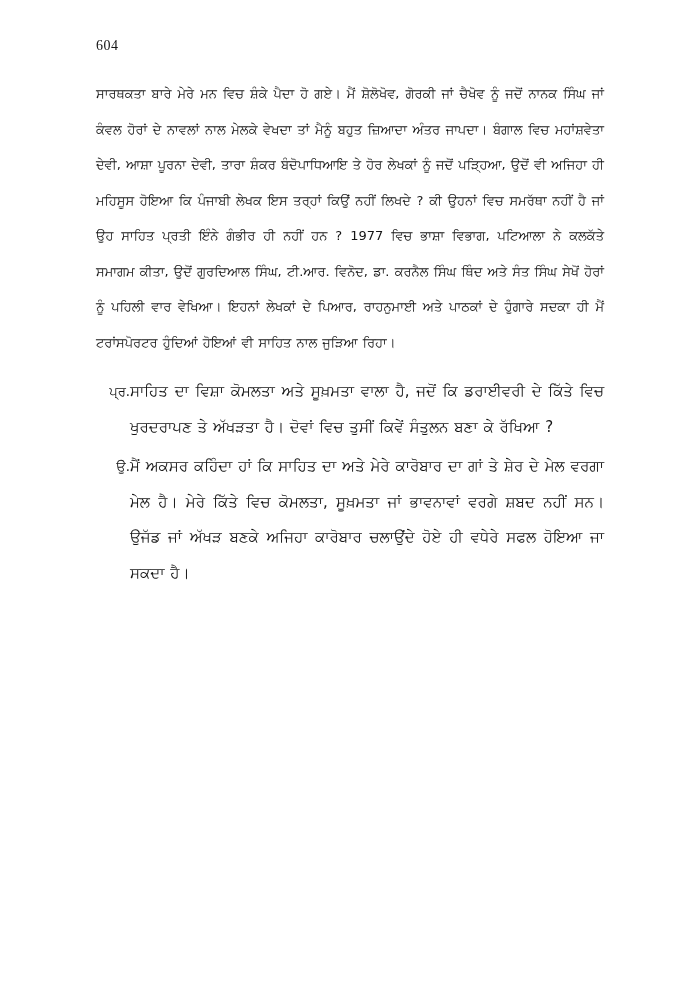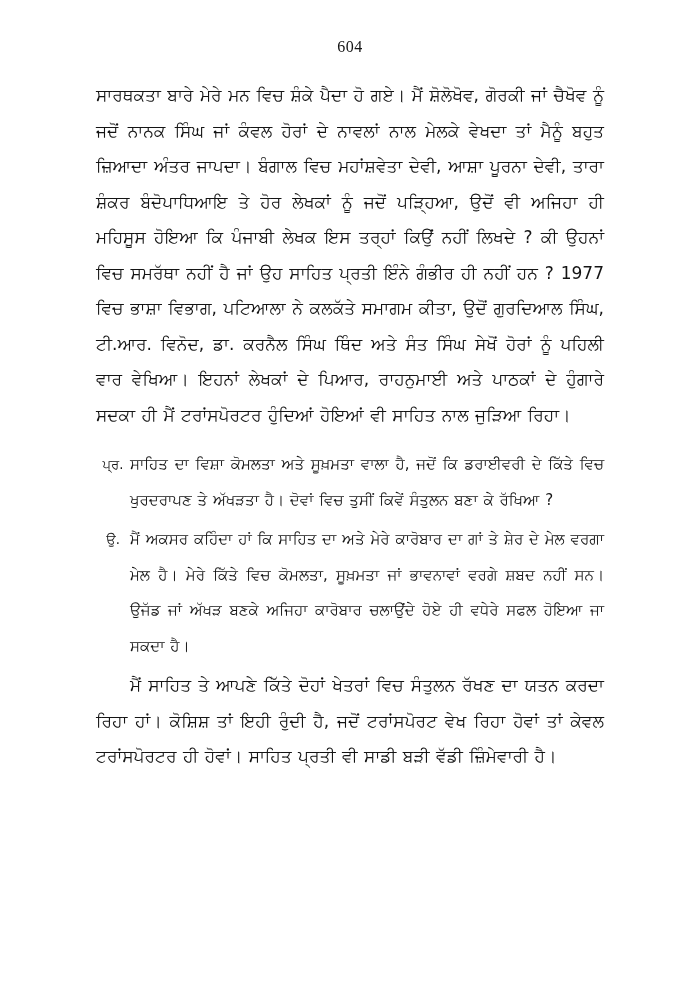--- a/index.html
+++ b/index.html
@@ -16,47 +16,46 @@
     overflow: hidden;
   }
   .page {
     width: 700px;
     height: 989px;
     box-sizing: border-box;
     padding: 38px 96px 20px 96px;
     position: relative;
   }
   .page-number {
-    text-align: center;
-    font-size: 16px;
+    font-size: 14px;
     font-family: "Liberation Serif", serif;
     margin: 0 0 22px 0;
     letter-spacing: 0.5px;
   }
   .para {
-    font-size: 17px;
+    font-size: 13px;
     line-height: 35.5px;
     text-align: justify;
     text-justify: inter-word;
     margin: 0 0 4px 0;
     word-spacing: 1px;
   }
   .para.indent-first {
     text-indent: 34px;
   }
   .qa-block {
     display: flex;
     align-items: flex-start;
     margin: 0 0 4px 0;
   }
   .qa-marker {
     flex: 0 0 34px;
     font-size: 13.2px;
     line-height: 35.5px;
-    text-align: center;
+    text-align: right;
   }
   .qa-text {
     flex: 1 1 auto;
     font-size: 15px;
     line-height: 35.5px;
     text-align: justify;
     text-justify: inter-word;
     word-spacing: 1px;
   }
   .body-block {
@@ -80,16 +79,15 @@
     <div class="qa-block">
       <div class="qa-marker">ਪ੍ਰ.</div>
       <div class="qa-text">ਸਾਹਿਤ ਦਾ ਵਿਸ਼ਾ ਕੋਮਲਤਾ ਅਤੇ ਸੂਖ਼ਮਤਾ ਵਾਲਾ ਹੈ, ਜਦੋਂ ਕਿ ਡਰਾਈਵਰੀ ਦੇ ਕਿੱਤੇ ਵਿਚ ਖੁਰਦਰਾਪਣ ਤੇ ਅੱਖੜਤਾ ਹੈ। ਦੋਵਾਂ ਵਿਚ ਤੁਸੀਂ ਕਿਵੇਂ ਸੰਤੁਲਨ ਬਣਾ ਕੇ ਰੱਖਿਆ ?</div>
     </div>
 
     <div class="qa-block">
       <div class="qa-marker">ਉ.</div>
       <div class="qa-text">ਮੈਂ ਅਕਸਰ ਕਹਿੰਦਾ ਹਾਂ ਕਿ ਸਾਹਿਤ ਦਾ ਅਤੇ ਮੇਰੇ ਕਾਰੋਬਾਰ ਦਾ ਗਾਂ ਤੇ ਸ਼ੇਰ ਦੇ ਮੇਲ ਵਰਗਾ ਮੇਲ ਹੈ। ਮੇਰੇ ਕਿੱਤੇ ਵਿਚ ਕੋਮਲਤਾ, ਸੂਖ਼ਮਤਾ ਜਾਂ ਭਾਵਨਾਵਾਂ ਵਰਗੇ ਸ਼ਬਦ ਨਹੀਂ ਸਨ। ਉਜੱਡ ਜਾਂ ਅੱਖੜ ਬਣਕੇ ਅਜਿਹਾ ਕਾਰੋਬਾਰ ਚਲਾਉਂਦੇ ਹੋਏ ਹੀ ਵਧੇਰੇ ਸਫਲ ਹੋਇਆ ਜਾ ਸਕਦਾ ਹੈ।</div>
     </div>
 
-    <p class="para indent-first">ਮੈਂ ਸਾਹਿਤ ਤੇ ਆਪਣੇ ਕਿੱਤੇ ਦੋਹਾਂ ਖੇਤਰਾਂ ਵਿਚ ਸੰਤੁਲਨ ਰੱਖਣ ਦਾ ਯਤਨ ਕਰਦਾ ਰਿਹਾ ਹਾਂ। ਕੋਸ਼ਿਸ਼ ਤਾਂ ਇਹੀ ਰੁੰਦੀ ਹੈ, ਜਦੋਂ ਟਰਾਂਸਪੋਰਟ ਵੇਖ ਰਿਹਾ ਹੋਵਾਂ ਤਾਂ ਕੇਵਲ ਟਰਾਂਸਪੋਰਟਰ ਹੀ ਹੋਵਾਂ। ਸਾਹਿਤ ਪ੍ਰਤੀ ਵੀ ਸਾਡੀ ਬੜੀ ਵੱਡੀ ਜ਼ਿੰਮੇਵਾਰੀ ਹੈ।</p>
 
   </div>
 </div>
 
 </body></html>

